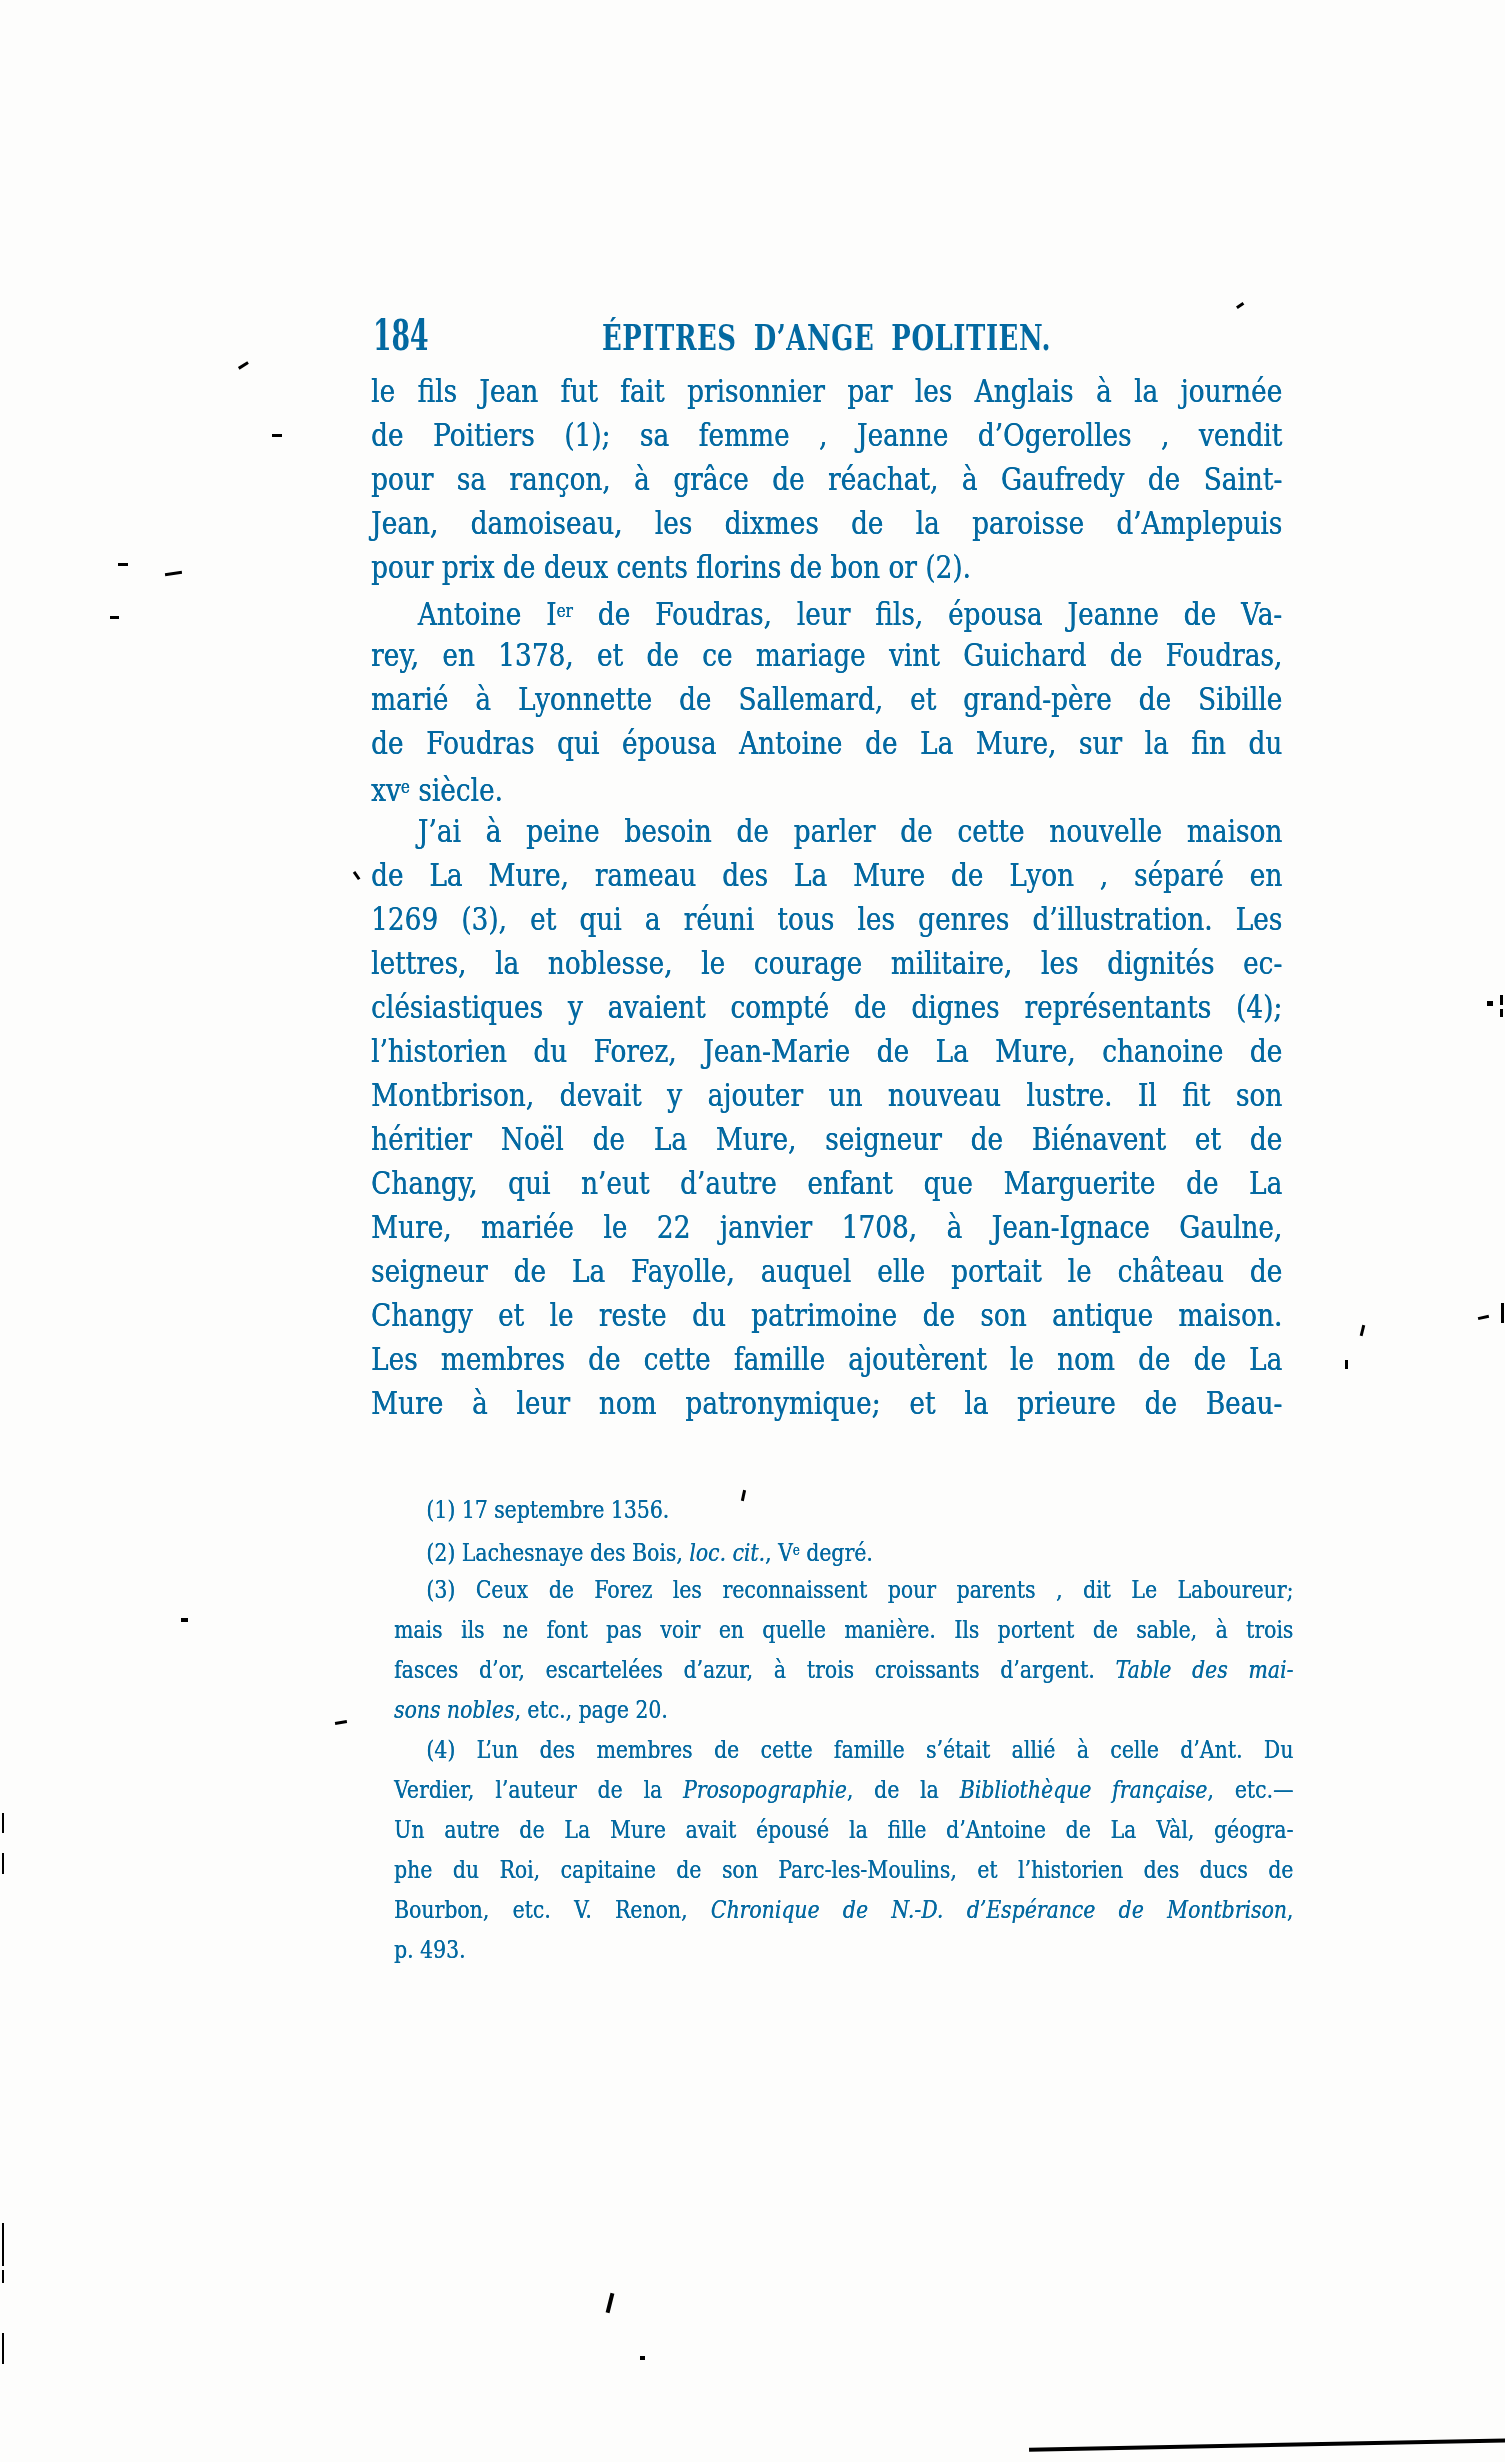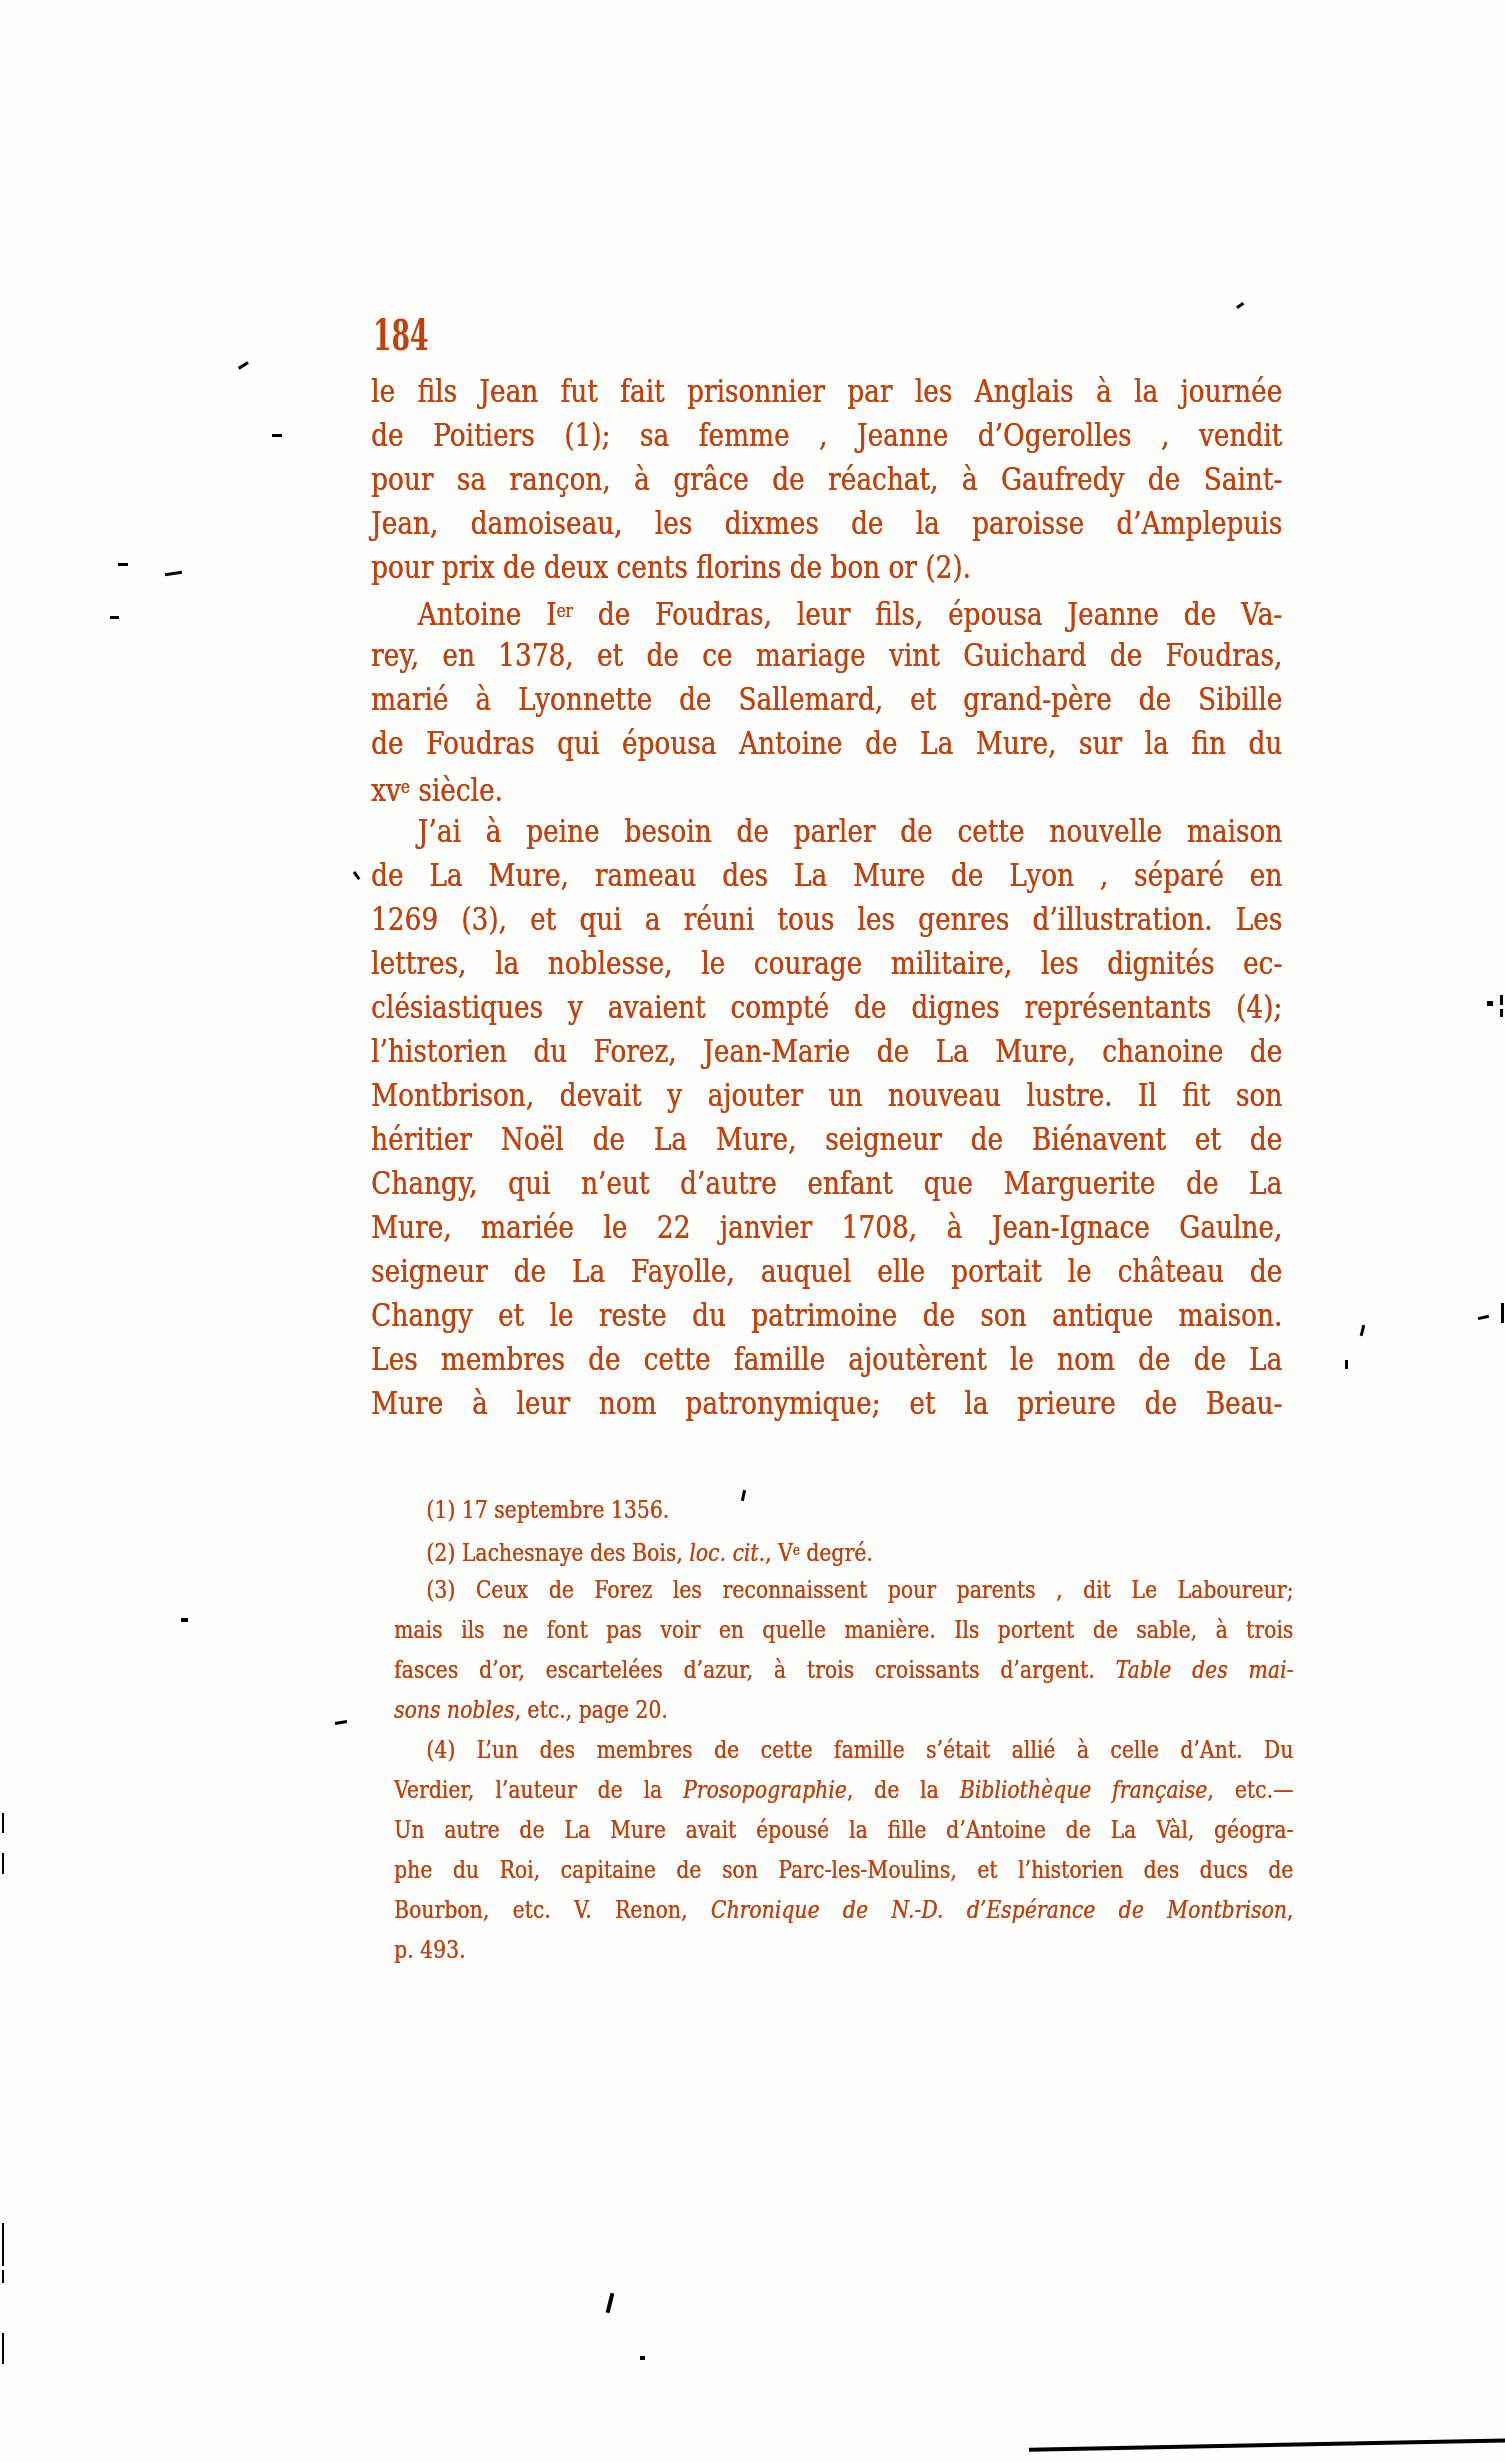--- a/index.html
+++ b/index.html
@@ -3,21 +3,21 @@
 <meta charset="utf-8">
 <style>
   html, body { margin: 0; padding: 0; background: #ffffff; }
   .scan {
     position: relative;
     width: 1505px;
     height: 2462px;
     background: #fdfdfc;
     overflow: hidden;
     font-family: "DejaVu Serif", "Liberation Serif", serif;
-    color: #c2410c;
+    color: #0369a1;
   }
   .pagenum {
     position: absolute;
     left: 373px;
     top: 312px;
     font-size: 43px;
     font-weight: bold;
     line-height: 46px;
   }
   .pagenum > span { display: inline-block; transform: scaleX(.62); transform-origin: 0 0; }
@@ -73,20 +73,23 @@
 </style>
 </head>
 <body>
 
 <div class="scan">
 
   <div class="pagenum">
     <span>184</span>
   </div>
 
+  <div class="title-wrap">
+    <span>ÉPITRES D’ANGE POLITIEN.</span>
+  </div>
 
   <div id="main-text" class="main-text">
       <div class="line j"><span>le fils Jean fut fait prisonnier par les Anglais à la journée</span></div>
       <div class="line j"><span>de Poitiers (1); sa femme , Jeanne d’Ogerolles , vendit</span></div>
       <div class="line j"><span>pour sa rançon, à grâce de réachat, à Gaufredy de Saint-</span></div>
       <div class="line j"><span>Jean, damoiseau, les dixmes de la paroisse d’Amplepuis</span></div>
       <div class="line l"><span>pour prix de deux cents florins de bon or (2).</span></div>
       <div class="line j ind"><span>Antoine I</span><span class="sup">er</span><span> de Foudras, leur fils, épousa Jeanne de Va-</span></div>
       <div class="line j"><span>rey, en 1378, et de ce mariage vint Guichard de Foudras,</span></div>
       <div class="line j"><span>marié à Lyonnette de Sallemard, et grand-père de Sibille</span></div>

